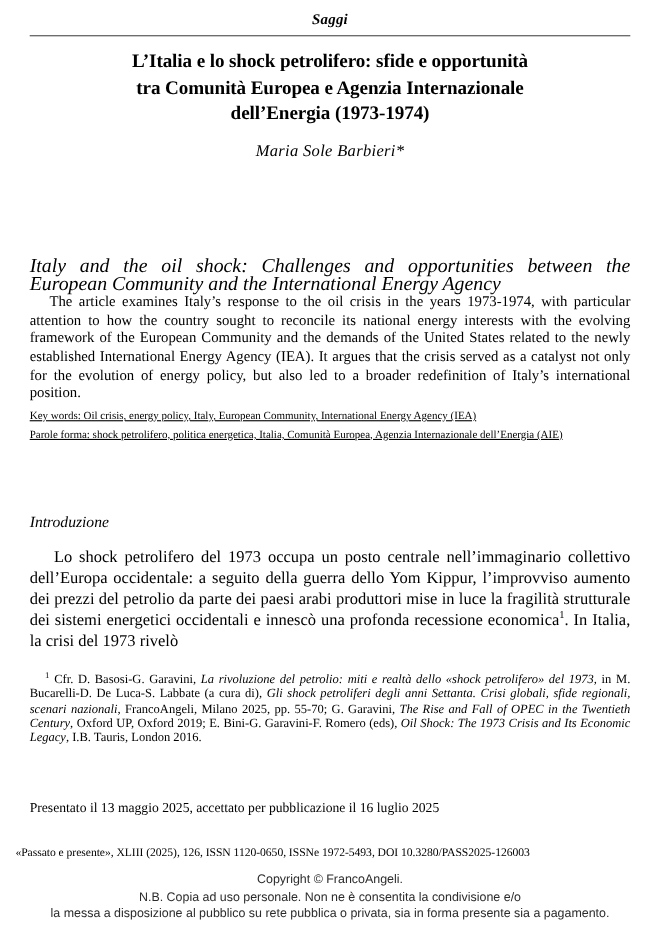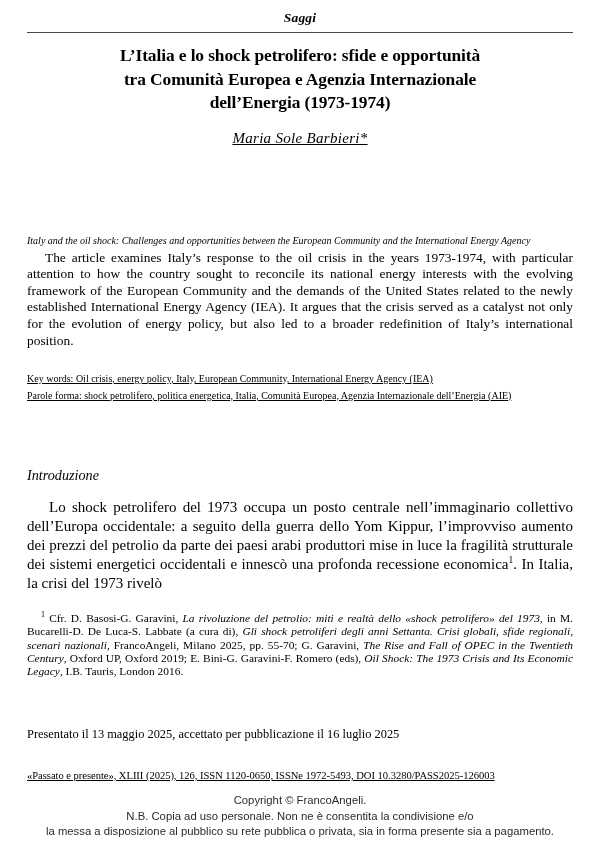--- a/index.html
+++ b/index.html
@@ -62,33 +62,32 @@
 
   .author {
     position: absolute;
     left: 60px;
     top: 130px;
     width: 480px;
     text-align: center;
     font-style: italic;
     font-size: 15px;
     letter-spacing: 0.3px;
-    text-decoration: underline;
   }
 
   
   .abstract {
     position: absolute;
     left: 27px;
     top: 233px;
     width: 546px;
   }
   .abstract-title {
     font-style: italic;
-    font-size: 10px;
+    font-size: 18px;
     line-height: 16.6px;
     text-align: justify;
     text-align-last: left;
     margin: 0;
   }
   .abstract-body {
     font-size: 13.4px;
     line-height: 16.6px;
     text-align: justify;
     text-align-last: left;
@@ -169,27 +168,26 @@
     position: absolute;
     left: 27px;
     top: 727px;
     width: 546px;
     font-size: 12.4px;
     line-height: 15px;
   }
 
   .issn-line {
     position: absolute;
-    left: 27px;
+    left: 14px;
     top: 769px;
     width: 546px;
     font-size: 10.6px;
     line-height: 13px;
     letter-spacing: -0.05px;
-    text-decoration: underline;
   }
 
   
   .copyright {
     position: absolute;
     left: 0;
     top: 793px;
     width: 600px;
     text-align: center;
     font-family: "Liberation Sans", "DejaVu Sans", sans-serif;

